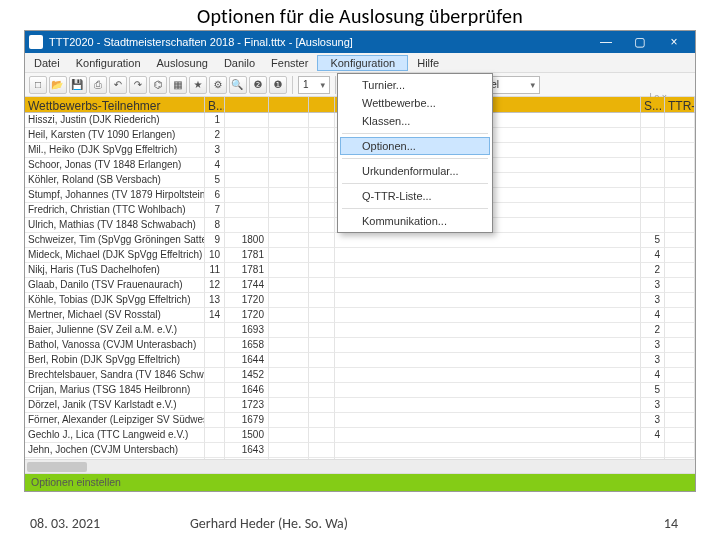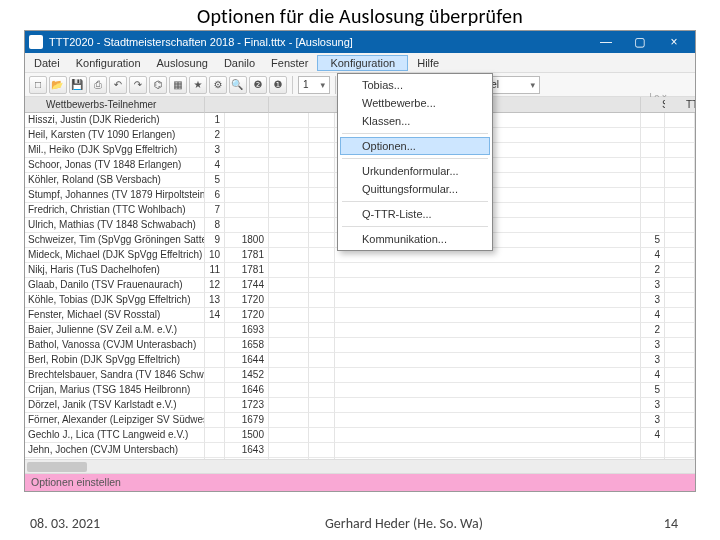--- a/index.html
+++ b/index.html
@@ -14,34 +14,34 @@
   .menubar { height: 20px; background: #f3f3f3; border-bottom: 1px solid #ddd; display: flex; align-items: center; padding: 0 2px; gap: 2px; }
   .menuitem { padding: 2px 7px; font-size: 11px; cursor: default; }
   .menuitem.open { background: #cde6ff; border: 1px solid #7db7e8; padding: 1px 12px; }
   .toolbar { height: 24px; background: #f7f7f7; border-bottom: 1px solid #ddd; display: flex; align-items: center; padding: 0 4px; gap: 2px; }
   .tbtn { width: 18px; height: 18px; border: 1px solid #c8c8c8; background: linear-gradient(#fff,#e9e9e9); border-radius: 2px; display:flex; align-items:center; justify-content:center; font-size:10px; color:#555;}
   .tsep { width: 1px; height: 18px; background: #ccc; margin: 0 3px; }
   .tcombo { height: 18px; border: 1px solid #bbb; background: #fff; display:flex; align-items:center; padding: 0 4px; font-size: 10px; min-width: 120px; justify-content: space-between; }
   .tcombo .chev { font-size: 9px; color:#666; }
   .workarea { position: absolute; top: 66px; left: 0; right: 0; bottom: 18px; overflow: hidden; background:#fff; }
   .grid { display: grid; grid-template-columns: 180px 20px 44px 40px 26px 1fr 24px 30px; font-size: 10px; }
-  .hdr { background: #e5e5e5; border-right: 1px solid #d0d0d0; border-bottom: 1px solid #c0c0c0; padding: 2px 21px; font-size: 10px; color:#333; height:16px; overflow:hidden; white-space:nowrap;}
+  .hdr { background: #eab308; border-right: 1px solid #d0d0d0; border-bottom: 1px solid #c0c0c0; padding: 2px 3px; font-size: 12px; color:#333; height:16px; overflow:hidden; white-space:nowrap;}
   .cell { border-right: 1px solid #e4e4e4; border-bottom: 1px solid #e8e8e8; padding: 1px 3px; height: 15px; overflow: hidden; white-space: nowrap; }
   .cell.c1 { text-align:left; }
   .cell.num { text-align:right; padding-right:4px; }
-  .statusbar { position:absolute; left:0; right:0; bottom:0; height:18px; background:#f9a8d4; border-top:1px solid #ddd; font-size:10.5px; padding:2px 6px; color:#555;}
+  .statusbar { position:absolute; left:0; right:0; bottom:0; height:18px; background:#84cc16; border-top:1px solid #ddd; font-size:10.5px; padding:2px 6px; color:#555;}
   .hscroll { position:absolute; left:0; right:0; bottom:18px; height:14px; background:#ededed; border-top:1px solid #ddd; }
   .hscroll .thumb { position:absolute; left:2px; top:2px; height:10px; width:60px; background:#c8c8c8; border-radius:2px;}
   .dropdown { position: absolute; top: 42px; left: 312px; width: 156px; background: #fff; border: 1px solid #8a8a8a; box-shadow: 3px 3px 6px rgba(0,0,0,0.25); padding: 2px; font-size: 11px; z-index: 50;}
   .dditem { padding: 3px 18px 3px 22px; color:#333; white-space:nowrap; cursor:default;}
   .dditem.hl { background: #cde6ff; border:1px solid #7db7e8; padding: 2px 17px 2px 21px;}
   .ddsep { height:1px; background:#ddd; margin:3px 2px;}
   .footer { position:absolute; left:0; right:12px; bottom:0; height:34px; display:flex; align-items:center; padding: 0 30px; font-size:14px; color:#444;}
   .footer .fdate { width:160px;}
-  .footer .fauthor { flex:1; text-align:center;}
+  .footer .fauthor { flex:1; }
   .footer .fpage { width:60px; text-align:right;}
   .smallmark { position:absolute; right:28px; top:61px; font-size:9px; color:#999;}
 </style>
 </head>
 <body>
 
 <div class="slide-title">Optionen für die Auslosung überprüfen</div>
 
 <div class="app-frame">
 
@@ -205,21 +205,21 @@
         <div class="cell num">3</div>
         <div class="cell num"></div>
         <div class="cell c1">Köhle, Tobias (DJK SpVgg Effeltrich)</div>
         <div class="cell num">13</div>
         <div class="cell num">1720</div>
         <div class="cell num"></div>
         <div class="cell num"></div>
         <div class="cell c1"></div>
         <div class="cell num">3</div>
         <div class="cell num"></div>
-        <div class="cell c1">Fenster, Michael (SV Rosstal)</div>
+        <div class="cell c1">Mertner, Michael (SV Rosstal)</div>
         <div class="cell num">14</div>
         <div class="cell num">1720</div>
         <div class="cell num"></div>
         <div class="cell num"></div>
         <div class="cell c1"></div>
         <div class="cell num">4</div>
         <div class="cell num"></div>
         <div class="cell c1">Baier, Julienne (SV Zeil a.M. e.V.)</div>
         <div class="cell num"></div>
         <div class="cell num">1693</div>
@@ -303,28 +303,27 @@
       </div>
   </div>
 
   <div class="hscroll">
       <div class="thumb"></div>
     </div>
 
   <div class="statusbar">Optionen einstellen</div>
 
   <div class="dropdown" id="dropdown">
-      <div class="dditem">Tobias...</div>
+      <div class="dditem">Turnier...</div>
       <div class="dditem">Wettbewerbe...</div>
       <div class="dditem">Klassen...</div>
       <div class="ddsep"></div>
       <div class="dditem hl">Optionen...</div>
       <div class="ddsep"></div>
       <div class="dditem">Urkundenformular...</div>
-      <div class="dditem">Quittungsformular...</div>
       <div class="ddsep"></div>
       <div class="dditem">Q-TTR-Liste...</div>
       <div class="ddsep"></div>
       <div class="dditem">Kommunikation...</div>
     </div>
 
 </div>
 
 <div class="footer">
   <span class="fdate">08. 03. 2021</span>

